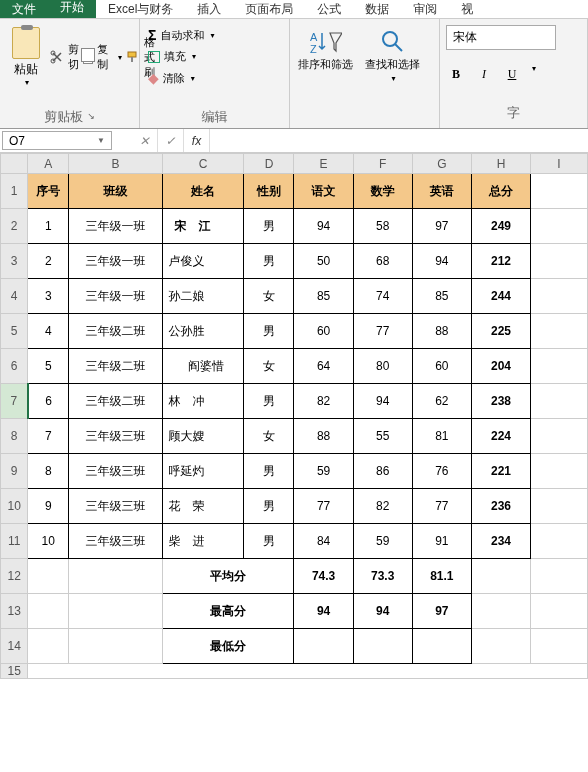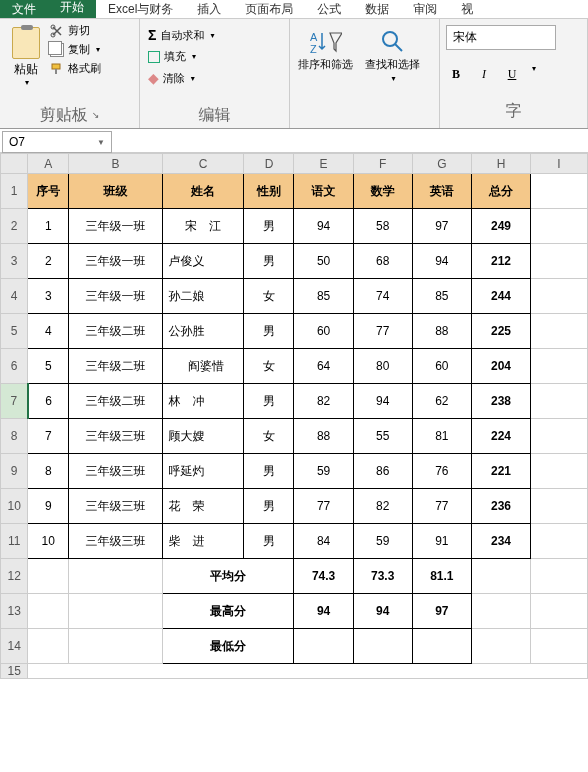--- a/index.html
+++ b/index.html
@@ -7,30 +7,30 @@
 
 
 .tabs { display: flex; background: #fff; border-bottom: 1px solid #ccc; height: 19px; align-items: stretch; }
 .tab { padding: 6px 12px; color: #333; cursor: pointer; display: flex; align-items: center; }
 .tab.file { background: #217346; color: #fff; }
 .tab.active { background: #217346; color: #fff; border-bottom: 3px solid #217346; }
 
 
 .ribbon { display: flex; background: #f3f3f3; border-bottom: 1px solid #999; height: 110px; }
 .group { border-right: 1px solid #ccc; padding: 4px 8px 2px; display: flex; flex-direction: column; justify-content: space-between; }
-.group-label { text-align: center; color: #666; font-size: 16px; padding-top: 2px; }
+.group-label { text-align: center; color: #666; font-size: 13px; padding-top: 2px; }
 .group-arrow { font-size: 9px; color: #666; margin-left: 4px; }
 .group-footer { display: flex; justify-content: center; align-items: center; }
 
 .clip-group { width: 140px; }
 .clip-top { display: flex; gap: 6px; }
 .paste-btn { display: flex; flex-direction: column; align-items: center; padding: 4px; cursor: pointer; }
 .paste-icon { width: 28px; height: 32px; background: #f9e7b8; border: 1px solid #c9a94d; border-radius: 2px; margin-bottom: 2px; position: relative; }
 .paste-icon::before { content: ""; position: absolute; top: -3px; left: 8px; width: 12px; height: 5px; background: #888; border-radius: 2px; }
-.clip-col { display: flex; flex-direction: column; gap: 4px; }
+.clip-col { display: flex; flex-direction: row; gap: 4px; }
 .clip-item { display: flex; align-items: center; gap: 4px; cursor: pointer; font-size: 11px; }
 .icon-cut { width: 14px; height: 14px; display: inline-block; }
 .icon-copy { width: 14px; height: 14px; background: #fff; border: 1px solid #888; position: relative; display: inline-block; }
 .icon-copy::after { content: ""; position: absolute; top: -3px; left: -3px; width: 12px; height: 12px; border: 1px solid #888; background: #fff; }
 .icon-brush { width: 14px; height: 14px; display: inline-block; }
 
 .edit-group { width: 150px; }
 .edit-col { display: flex; flex-direction: column; gap: 6px; padding-top: 4px; }
 .edit-item { display: flex; align-items: center; gap: 4px; font-size: 11px; cursor: pointer; }
 .sigma { font-weight: bold; font-size: 14px; }
@@ -45,21 +45,21 @@
 
 .font-group { flex: 1; padding: 6px; }
 .font-select { border: 1px solid #aaa; padding: 3px 20px 3px 6px; background: #fff; width: 110px; font-size: 12px; }
 .font-btns { display: flex; gap: 8px; margin-top: 14px; }
 .font-btn { width: 20px; height: 20px; display: flex; align-items: center; justify-content: center; cursor: pointer; font-family: "Times New Roman", serif; }
 .bold { font-weight: bold; }
 .italic { font-style: italic; }
 .underline { text-decoration: underline; }
 
 
-.formula-row { display: flex; height: 24px; border-bottom: 1px solid #ccc; align-items: stretch; flex-direction: column; }
+.formula-row { display: flex; height: 24px; border-bottom: 1px solid #ccc; align-items: stretch; }
 .name-box { width: 110px; border: 1px solid #aaa; padding: 3px 6px; background: #fff; display: flex; align-items: center; justify-content: space-between; margin: 2px; }
 .name-box .arrow { font-size: 8px; color: #666; }
 .fb-btn { width: 26px; display: flex; align-items: center; justify-content: center; border-right: 1px solid #ddd; color: #888; font-style: italic; }
 .fb-btn.fx { color: #333; font-style: italic; }
 .formula-input { flex: 1; padding: 3px 6px; }
 
 
 .grid-wrap { position: relative; }
 table.grid { border-collapse: collapse; width: 100%; }
 .grid th, .grid td { border: 1px solid #ccc; text-align: center; font-size: 12px; }
@@ -249,21 +249,21 @@
     <td class="header-cell data-bordered">英语</td>
     <td class="header-cell data-bordered">总分</td>
     <td class="data-cell"></td>
   </tr>
   </tbody>
       <tbody id="data-body">
         <tr>
           <th class="row-head">2</th>
           <td class="data-cell data-bordered">1</td>
           <td class="data-cell data-bordered">三年级一班</td>
-          <td class="data-cell data-bordered" style="text-align:center;padding-left:0;">宋　江</td>
+          <td class="data-cell data-bordered" style="text-align:left;padding-left:12px;font-weight:bold;">宋　江</td>
           <td class="data-cell data-bordered">男</td>
           <td class="data-cell data-bordered">94</td>
           <td class="data-cell data-bordered">58</td>
           <td class="data-cell data-bordered">97</td>
           <td class="data-cell data-bordered bold-cell">249</td>
           <td class="data-cell"></td>
         </tr>
         <tr>
           <th class="row-head">3</th>
           <td class="data-cell data-bordered">2</td>

